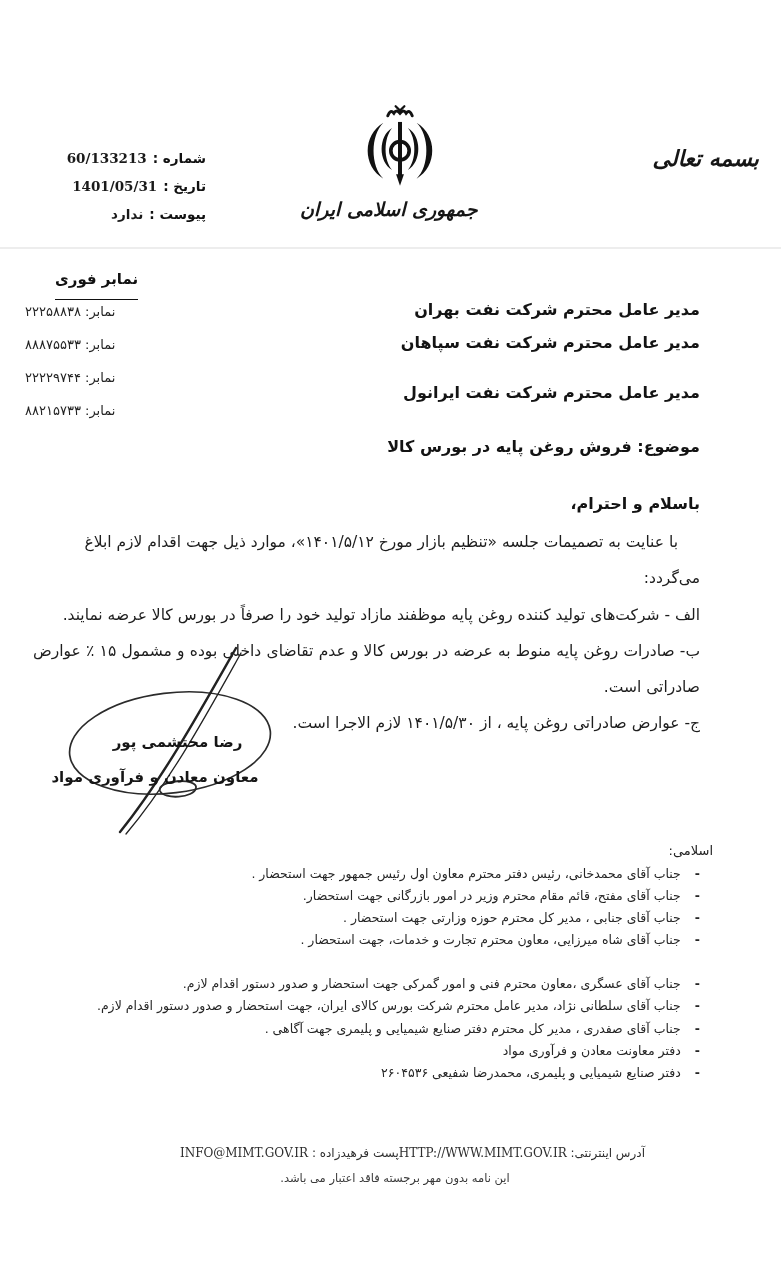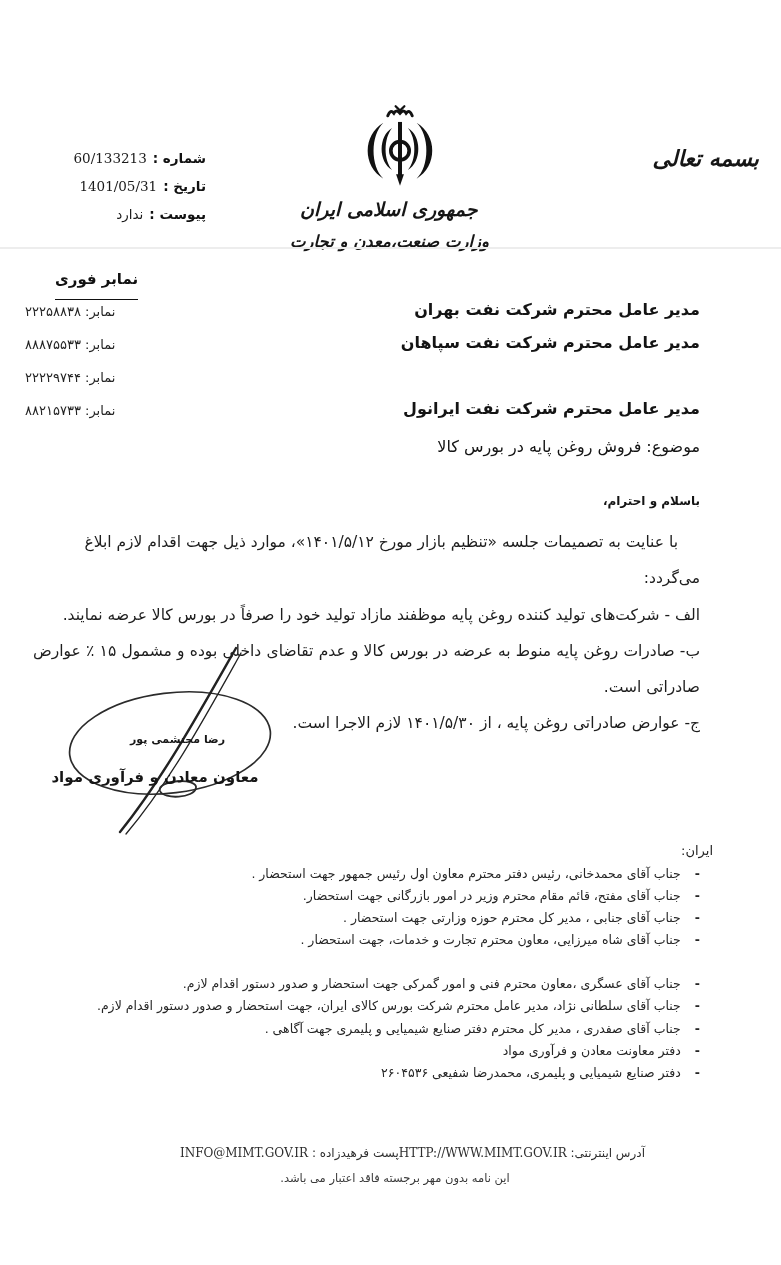--- a/index.html
+++ b/index.html
@@ -14,39 +14,39 @@
   .center{text-align:left;}
 
   
   .bismillah{top:146px;right:22px;font-size:22px;letter-spacing:1px;}
   .emblem{top:101px;left:356px;}
   .country{top:198px;left:300px;width:210px;font-size:19px;}
   .ministry{top:232px;left:290px;width:230px;font-size:16.5px;}
   .meta{top:150px;left:28px;width:178px;font-size:13.5px;}
   .meta-row{display:flex;justify-content:flex-start;gap:6px;margin-bottom:12px;direction:rtl;}
   .meta-label{font-weight:bold;color:#111;white-space:nowrap;}
-  .meta-value{font-weight:normal;color:#1a1a1a;white-space:nowrap;}
+  .meta-value{font-weight:bold;color:#1a1a1a;white-space:nowrap;}
   .fold-line{top:247px;left:0;width:781px;height:2px;background:#ededed;}
 
   
   .delivery{top:270px;left:55px;font-size:15px;font-weight:bold;
             border-bottom:1.5px solid #111;padding-bottom:11px;color:#111;}
   .rec-name{right:81px;font-size:16px;font-weight:bold;color:#141414;white-space:nowrap;}
   .rec-fax{left:25px;width:170px;font-size:13px;color:#222;text-align:left;direction:rtl;white-space:nowrap;}
 
   
-  .subject{top:437px;right:81px;font-size:16px;font-weight:normal;color:#131313;}
-  .salutation{top:494px;right:81px;font-size:12px;font-weight:bold;color:#131313;}
+  .subject{top:437px;right:81px;font-size:16px;font-weight:bold;color:#131313;}
+  .salutation{top:494px;right:81px;font-size:16px;font-weight:bold;color:#131313;}
   .body{top:524px;left:33px;width:667px;font-size:15.5px;line-height:36px;color:#1d1d1d;}
   .body .intro{text-indent:22px;margin-bottom:1px;}
   .body .jst{text-align:justify;text-justify:inter-word;}
 
   
   .sig-art{top:640px;left:40px;}
-  .sig-name{top:733px;left:105px;width:145px;font-size:11px;font-weight:bold;text-align:center;color:#161616;}
+  .sig-name{top:733px;left:105px;width:145px;font-size:15px;font-weight:bold;text-align:center;color:#161616;}
   .sig-title{top:768px;left:50px;width:210px;font-size:15px;font-weight:bold;text-align:center;color:#161616;}
 
   
   .cc-label{top:843px;right:68px;font-size:13px;color:#222;}
   .cc-item{right:81px;font-size:12.5px;color:#262626;white-space:nowrap;direction:rtl;}
   .cc-item .dash{display:inline-block;margin-left:14px;font-weight:bold;}
 
   
   .footer-line1{top:1146px;left:185px;width:460px;display:flex;justify-content:space-between;
                 direction:rtl;font-size:12px;color:#2e2e2e;}
@@ -68,21 +68,20 @@
       <line x1="50" y1="24" x2="50" y2="86" stroke="#121212" stroke-width="4.6"></line>
       <path d="M50 97 L45.5 84 L54.5 84 Z" fill="#121212"></path>
       <circle cx="50" cy="57" r="10.5" fill="none" stroke="#121212" stroke-width="4.2"></circle>
       <path d="M41 31 C31 43 31 68 41 79 C25 70 25 40 41 31 Z" fill="#121212"></path>
       <path d="M59 31 C69 43 69 68 59 79 C75 70 75 40 59 31 Z" fill="#121212"></path>
       <path d="M31 25 C16 39 16 75 31 89 C7 75 7 39 31 25 Z" fill="#121212"></path>
       <path d="M69 25 C84 39 84 75 69 89 C93 75 93 39 69 25 Z" fill="#121212"></path>
     </svg>
   </div>
   <div class="abs country calli center rtl">جمهوری اسلامی ایران</div>
-  <div class="abs ministry calli center rtl">وزارت صنعت،معدن و تجارت</div>
 
   <div class="abs meta">
     <div class="meta-row">
       <span class="meta-label">شماره :</span>
       <span class="meta-value latin">60/133213</span>
     </div>
     <div class="meta-row">
       <span class="meta-label">تاریخ :</span>
       <span class="meta-value latin">1401/05/31</span>
     </div>
@@ -106,21 +105,21 @@
   <div class="abs rec-fax" style="top:337px">
     <span>نمابر:</span>
     <span>۸۸۸۷۵۵۳۳</span>
   </div>
 
   <div class="abs rec-fax" style="top:370px">
     <span>نمابر:</span>
     <span>۲۲۲۲۹۷۴۴</span>
   </div>
 
-  <div class="abs rec-name rtl" style="top:399px">مدیر عامل محترم شرکت نفت ایرانول</div>
+  <div class="abs rec-name rtl" style="top:383px">مدیر عامل محترم شرکت نفت ایرانول</div>
   <div class="abs rec-fax" style="top:403px">
     <span>نمابر:</span>
     <span>۸۸۲۱۵۷۳۳</span>
   </div>
 
   <div class="abs subject rtl">موضوع: فروش روغن پایه در بورس کالا</div>
   <div class="abs salutation rtl">باسلام و احترام،</div>
 
   <div class="abs body rtl">
     <div class="intro">با عنایت به تصمیمات جلسه «تنظیم بازار مورخ ۱۴۰۱/۵/۱۲»، موارد ذیل جهت اقدام لازم ابلاغ می‌گردد:</div>
@@ -133,21 +132,21 @@
     <svg width="260" height="200" viewBox="0 0 260 200" aria-hidden="true">
       <ellipse cx="130" cy="103" rx="101" ry="50" fill="none" stroke="#2b2b2b" stroke-width="1.7" transform="rotate(-7 130 103)"></ellipse>
       <path d="M196 8 C162 68 122 140 80 192" fill="none" stroke="#222" stroke-width="2.4" stroke-linecap="round"></path>
       <path d="M201 13 C168 72 130 142 86 194" fill="none" stroke="#222" stroke-width="1.3" stroke-linecap="round"></path>
       <path d="M120 151 C116 140 158 137 156 148 C154 158 124 160 120 151 Z" fill="none" stroke="#2b2b2b" stroke-width="1.8"></path>
     </svg>
   </div>
   <div class="abs sig-name rtl">رضا محتشمی پور</div>
   <div class="abs sig-title rtl">معاون معادن و فرآوری مواد</div>
 
-  <div class="abs cc-label rtl">ایران:</div>
+  <div class="abs cc-label rtl">اسلامی:</div>
 
   <div class="abs cc-item" style="top:866px"><span class="dash">-</span><span>جناب آقای محمدخانی، رئیس دفتر محترم معاون اول رئیس جمهور جهت استحضار .</span></div>
   <div class="abs cc-item" style="top:888px"><span class="dash">-</span><span>جناب آقای مفتح، قائم مقام محترم وزیر در امور بازرگانی جهت استحضار.</span></div>
   <div class="abs cc-item" style="top:910px"><span class="dash">-</span><span>جناب آقای جنابی ، مدیر کل محترم حوزه وزارتی جهت استحضار .</span></div>
   <div class="abs cc-item" style="top:932px"><span class="dash">-</span><span>جناب آقای شاه میرزایی، معاون محترم تجارت و خدمات، جهت استحضار .</span></div>
   <div class="abs cc-item" style="top:976px"><span class="dash">-</span><span>جناب آقای عسگری ،معاون محترم فنی و امور گمرکی جهت استحضار و صدور دستور اقدام لازم.</span></div>
   <div class="abs cc-item" style="top:998px"><span class="dash">-</span><span>جناب آقای سلطانی نژاد، مدیر عامل محترم شرکت بورس کالای ایران، جهت استحضار و صدور دستور اقدام لازم.</span></div>
   <div class="abs cc-item" style="top:1021px"><span class="dash">-</span><span>جناب آقای صفدری ، مدیر کل محترم دفتر صنایع شیمیایی و پلیمری جهت آگاهی .</span></div>
   <div class="abs cc-item" style="top:1043px"><span class="dash">-</span><span>دفتر معاونت معادن و فرآوری مواد</span></div>
   <div class="abs cc-item" style="top:1065px"><span class="dash">-</span><span>دفتر صنایع شیمیایی و پلیمری، محمدرضا شفیعی ۲۶۰۴۵۳۶</span></div>

